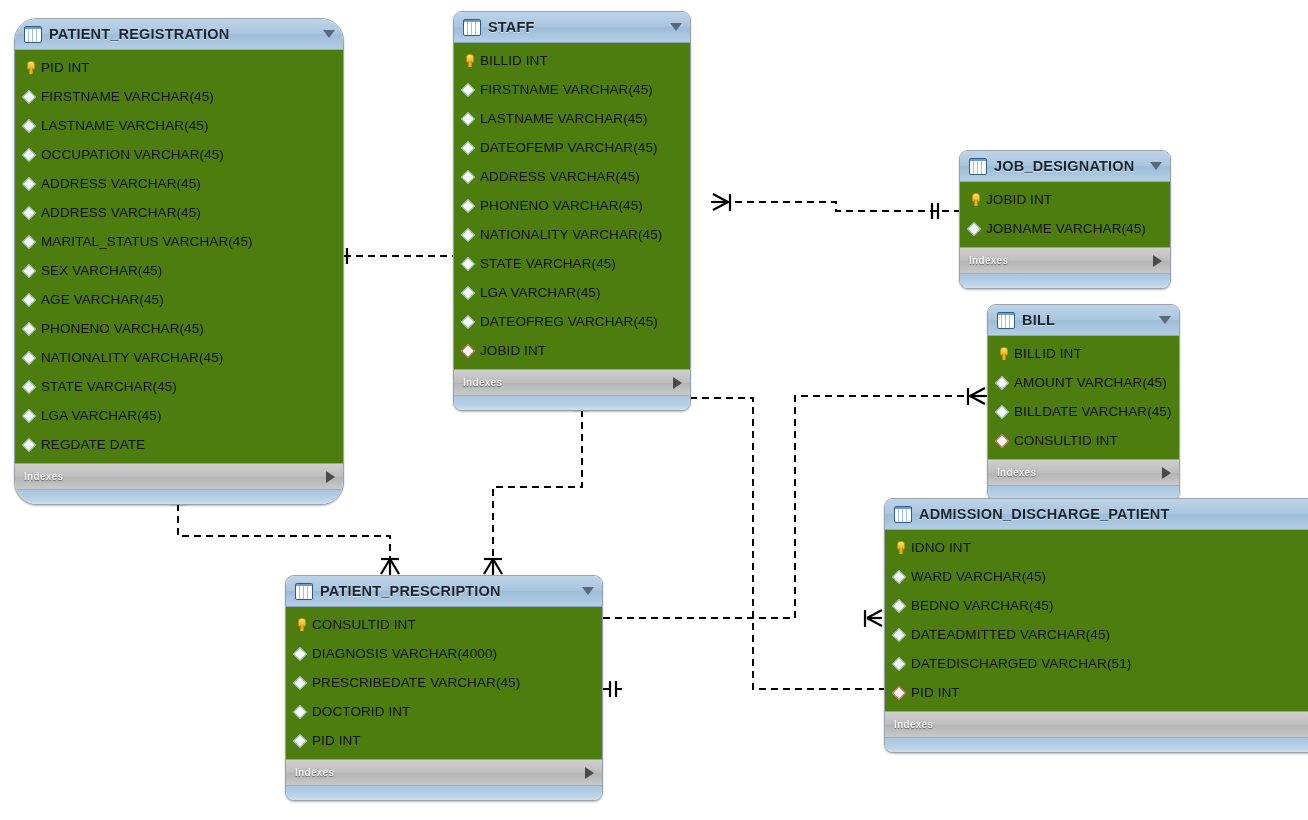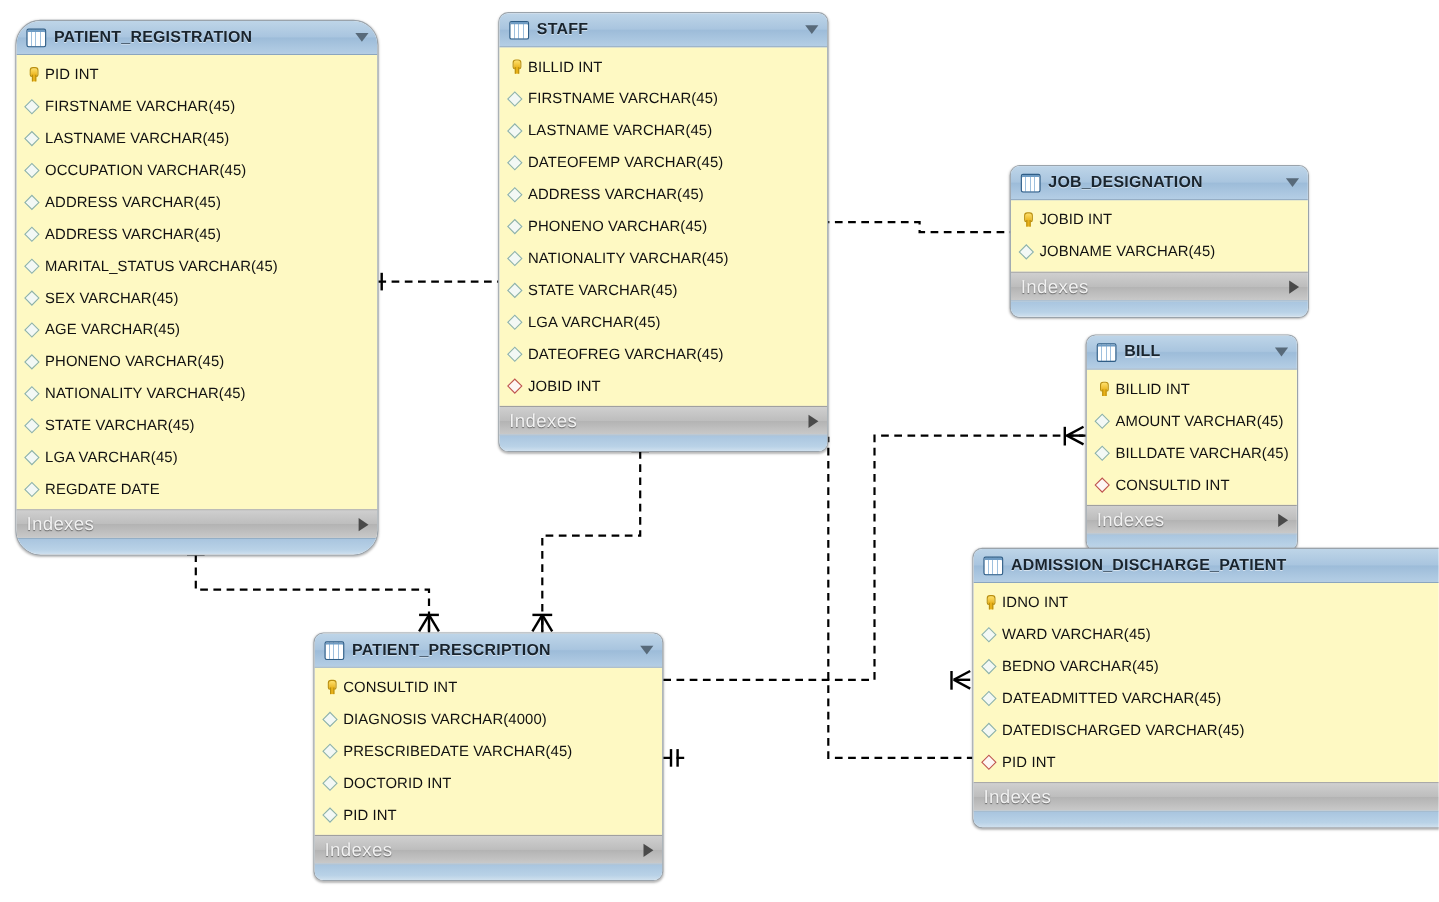--- a/index.html
+++ b/index.html
@@ -67,21 +67,21 @@
   }
   .caret {
     flex: 0 0 auto;
     width: 0; height: 0;
     margin-left: 8px;
     border-left: 6px solid transparent;
     border-right: 6px solid transparent;
     border-top: 8px solid #586a7a;
   }
   .tbl-cols {
-    background: #fef9c3;
+    background: #4d7c0f;
     padding: 3px 0 4px 0;
   }
   .col {
     display: flex;
     align-items: center;
     height: 29px;
     padding: 0 6px 0 8px;
     white-space: nowrap;
   }
   .col-label {
@@ -136,22 +136,22 @@
   .tbl-indexes {
     display: flex;
     align-items: center;
     height: 25px;
     padding: 0 8px 0 9px;
     background: linear-gradient(to bottom, #cfcfcf 0%, #bdbdbd 50%, #b3b3b3 51%, #c9c9c9 100%);
     border-top: 1px solid #a0a0a0;
   }
   .tbl-indexes .idx-label {
     flex: 1 1 auto;
-    font-size: 17px;
-    font-weight: normal;
+    font-size: 10px;
+    font-weight: bold;
     color: #f2f2f2;
     text-shadow: 0 1px 1px rgba(90,90,90,0.9);
     letter-spacing: 0.3px;
   }
   .idx-arrow {
     flex: 0 0 auto;
     width: 0; height: 0;
     border-top: 6px solid transparent;
     border-bottom: 6px solid transparent;
     border-left: 9px solid #4a4a4a;
@@ -314,21 +314,21 @@
             <span class="glyph dia"></span>
             <span class="col-label">REGDATE DATE</span>
           </div>
         </div>
         <div class="tbl-indexes">
           <span class="idx-label">Indexes</span>
           <span class="idx-arrow"></span>
         </div>
         <div class="tbl-foot"></div>
       </div>
-      <div class="tbl" style="left: 453px; top: 11px; width: 300px;">
+      <div class="tbl" style="left: 453px; top: 11px; width: 238px;">
         <div class="tbl-header">
           <span class="tbl-icon"></span>
           <span class="tbl-title">STAFF</span>
           <span class="caret"></span>
         </div>
         <div class="tbl-cols">
           <div class="col">
             <span class="glyph key"></span>
             <span class="col-label">BILLID INT</span>
           </div>
@@ -372,21 +372,21 @@
             <span class="glyph fk"></span>
             <span class="col-label">JOBID INT</span>
           </div>
         </div>
         <div class="tbl-indexes">
           <span class="idx-label">Indexes</span>
           <span class="idx-arrow"></span>
         </div>
         <div class="tbl-foot"></div>
       </div>
-      <div class="tbl" style="left: 918px; top: 150px; width: 272px;">
+      <div class="tbl" style="left: 959px; top: 150px; width: 212px;">
         <div class="tbl-header">
           <span class="tbl-icon"></span>
           <span class="tbl-title">JOB_DESIGNATION</span>
           <span class="caret"></span>
         </div>
         <div class="tbl-cols">
           <div class="col">
             <span class="glyph key"></span>
             <span class="col-label">JOBID INT</span>
           </div>
@@ -449,21 +449,21 @@
           <div class="col">
             <span class="glyph dia"></span>
             <span class="col-label">BEDNO VARCHAR(45)</span>
           </div>
           <div class="col">
             <span class="glyph dia"></span>
             <span class="col-label">DATEADMITTED VARCHAR(45)</span>
           </div>
           <div class="col">
             <span class="glyph dia"></span>
-            <span class="col-label">DATEDISCHARGED VARCHAR(45)</span>
+            <span class="col-label">DATEDISCHARGED VARCHAR(51)</span>
           </div>
           <div class="col">
             <span class="glyph fk"></span>
             <span class="col-label">PID INT</span>
           </div>
         </div>
         <div class="tbl-indexes">
           <span class="idx-label">Indexes</span>
           <span class="idx-arrow"></span>
         </div>

